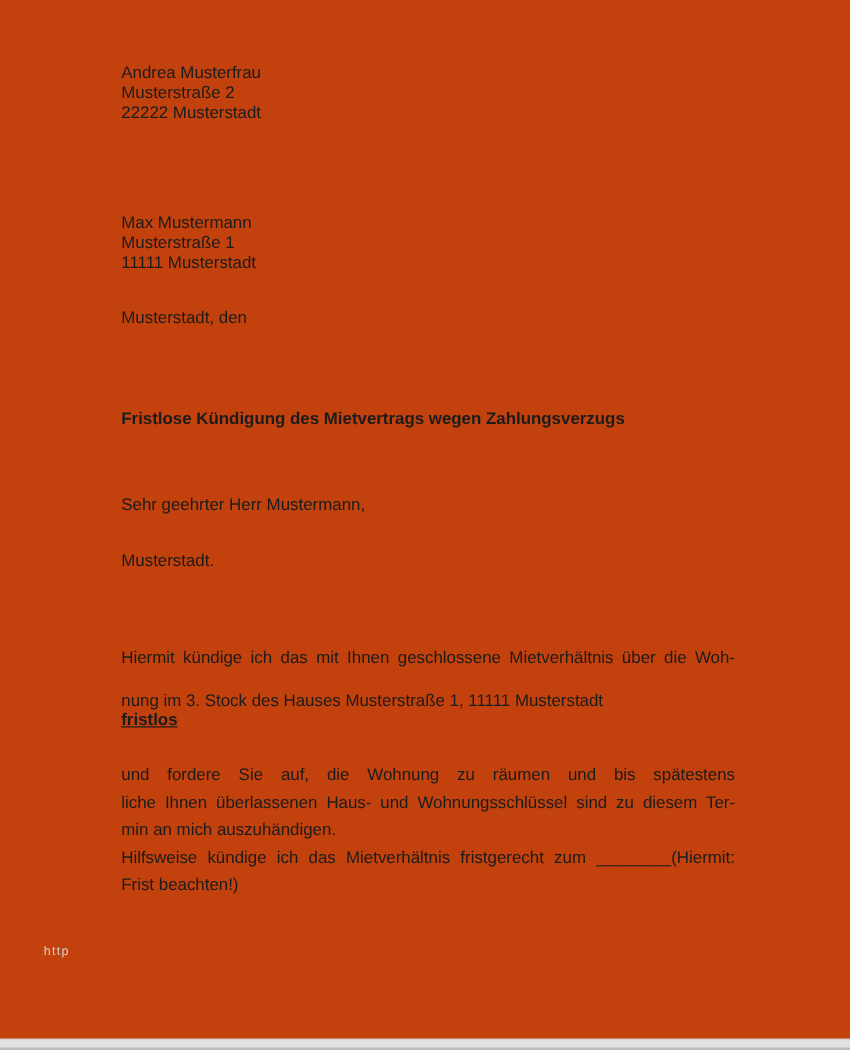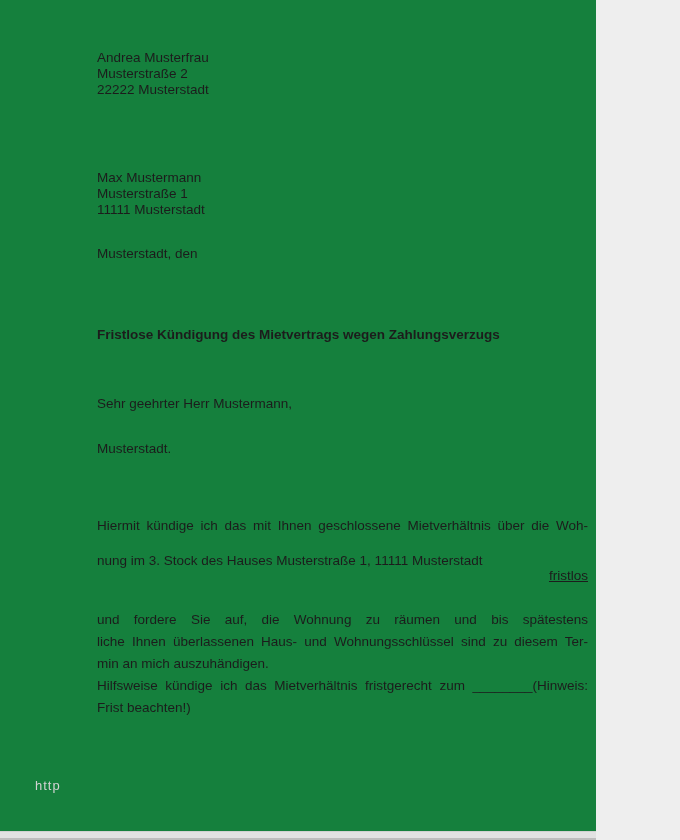--- a/index.html
+++ b/index.html
@@ -2,56 +2,56 @@
 <html><head>
 <meta charset="utf-8">
 <style>
   html, body { margin: 0; padding: 0; }
   body {
     background: #eeeeee;
     font-family: "Liberation Sans", sans-serif;
   }
   .page {
     position: relative;
-    width: 596px;
+    width: 680px;
     height: 840px;
-    background: #15803d;
+    background: #c2410c;
     color: #1c1c1c;
     overflow: hidden;
     font-size: 13.5px;
   }
   .content-block {
     position: absolute;
     left: 97px;
     width: 491px;
   }
   .addr-line { line-height: 16px; white-space: nowrap; }
   .date-line { text-align: left; line-height: 16px; }
   .subject { font-weight: bold; line-height: 17px; }
   .salutation { line-height: 16px; }
   .line { line-height: 21px; }
   .para2 .line { line-height: 23px; margin-top: 12px; }
   .demand .line { line-height: 22px; }
   .line.j { text-align: justify; text-align-last: justify; }
   .emphasis {
-    text-align: right;
-    font-weight: normal;
+    text-align: left;
+    font-weight: bold;
     text-decoration: underline;
     line-height: 18px;
   }
   .section-heading {
     text-align: center;
     font-weight: bold;
     line-height: 18px;
   }
   .watermark {
     position: absolute;
     left: 35px;
-    top: 778px;
-    font-size: 13px;
+    top: 756px;
+    font-size: 10px;
     color: #d2d2d2;
     letter-spacing: 1px;
   }
   .footer-bar {
     position: absolute;
     left: 0;
     bottom: 0;
     width: 100%;
     height: 9px;
     background: #e2e2e2;
@@ -91,21 +91,21 @@
     <div class="line j">Hiermit kündige ich das mit Ihnen geschlossene Mietverhältnis über die Woh-</div>
     <div class="line">nung im 3. Stock des Hauses Musterstraße 1, 11111 Musterstadt</div>
   </div>
 
   <div class="content-block emphasis" style="top:567px">fristlos</div>
 
   <div class="content-block demand" style="top:609px">
     <div class="line j">und fordere Sie auf, die Wohnung zu räumen und bis spätestens</div>
     <div class="line j">liche Ihnen überlassenen Haus- und Wohnungsschlüssel sind zu diesem Ter-</div>
     <div class="line">min an mich auszuhändigen.</div>
-    <div class="line j">Hilfsweise kündige ich das Mietverhältnis fristgerecht zum ________(Hinweis:</div>
+    <div class="line j">Hilfsweise kündige ich das Mietverhältnis fristgerecht zum ________(Hiermit:</div>
     <div class="line">Frist beachten!)</div>
   </div>
 
 
   <div class="watermark">http</div>
 
   <div class="footer-bar"></div>
 
 </div>
 

